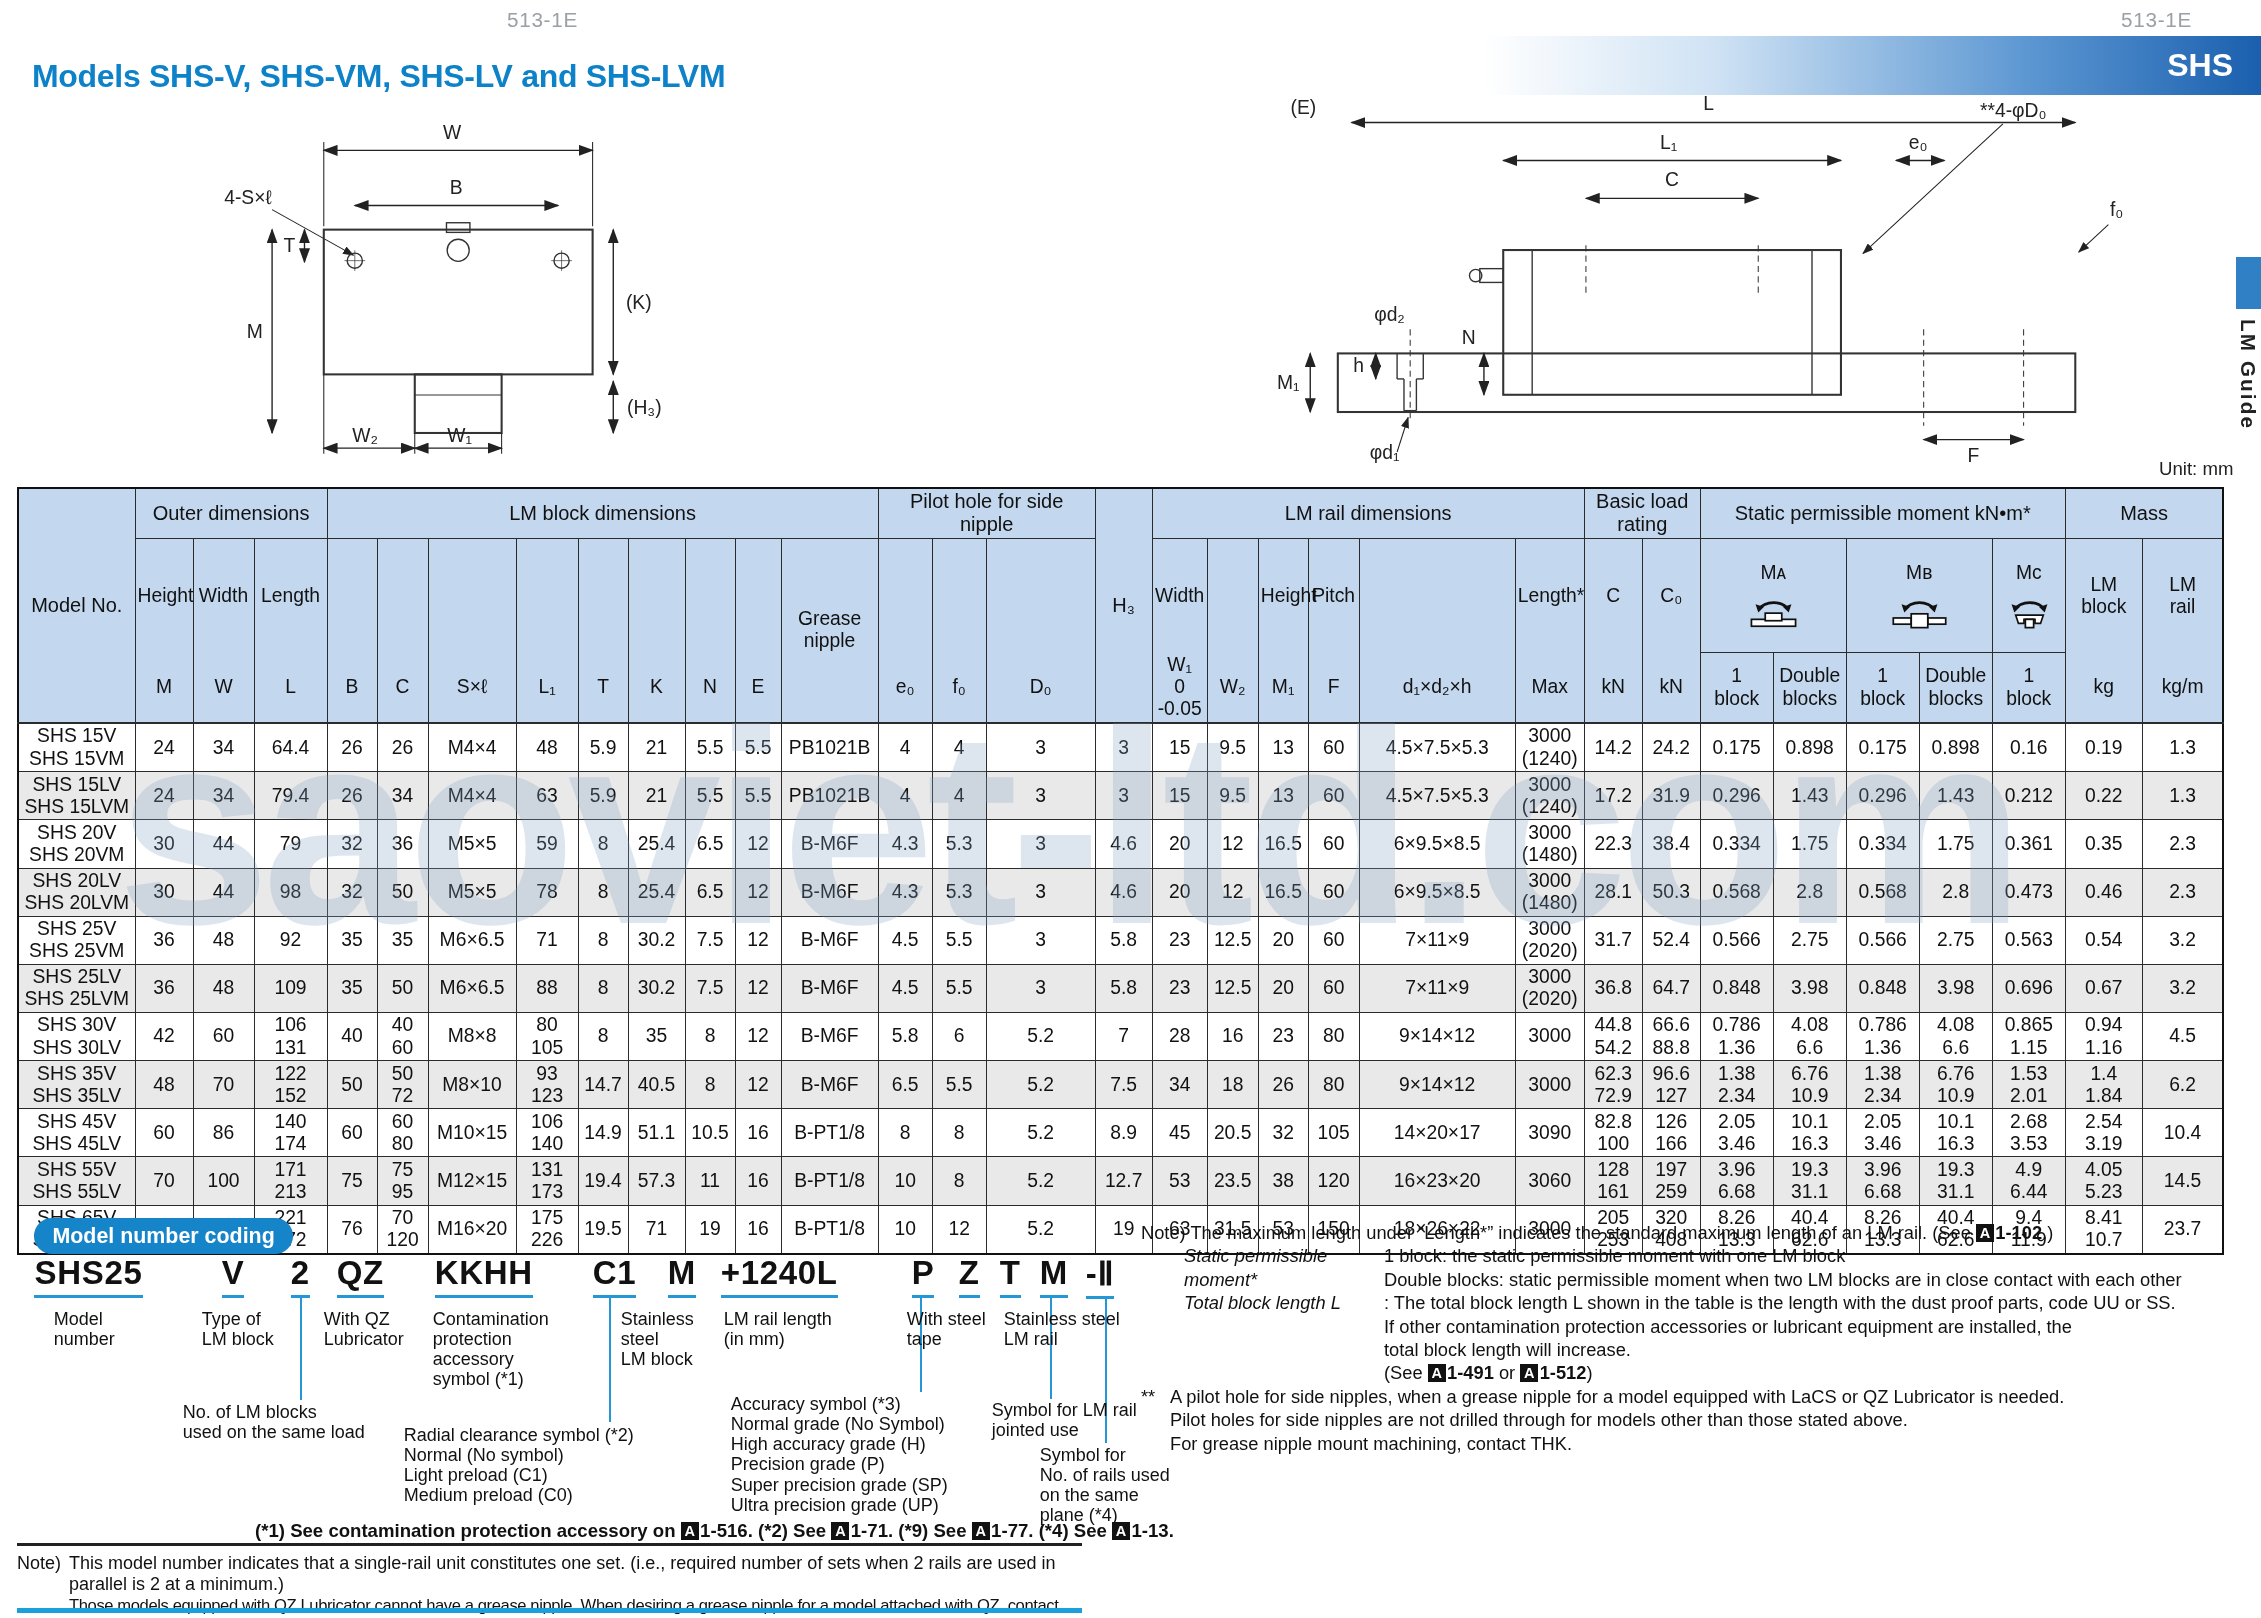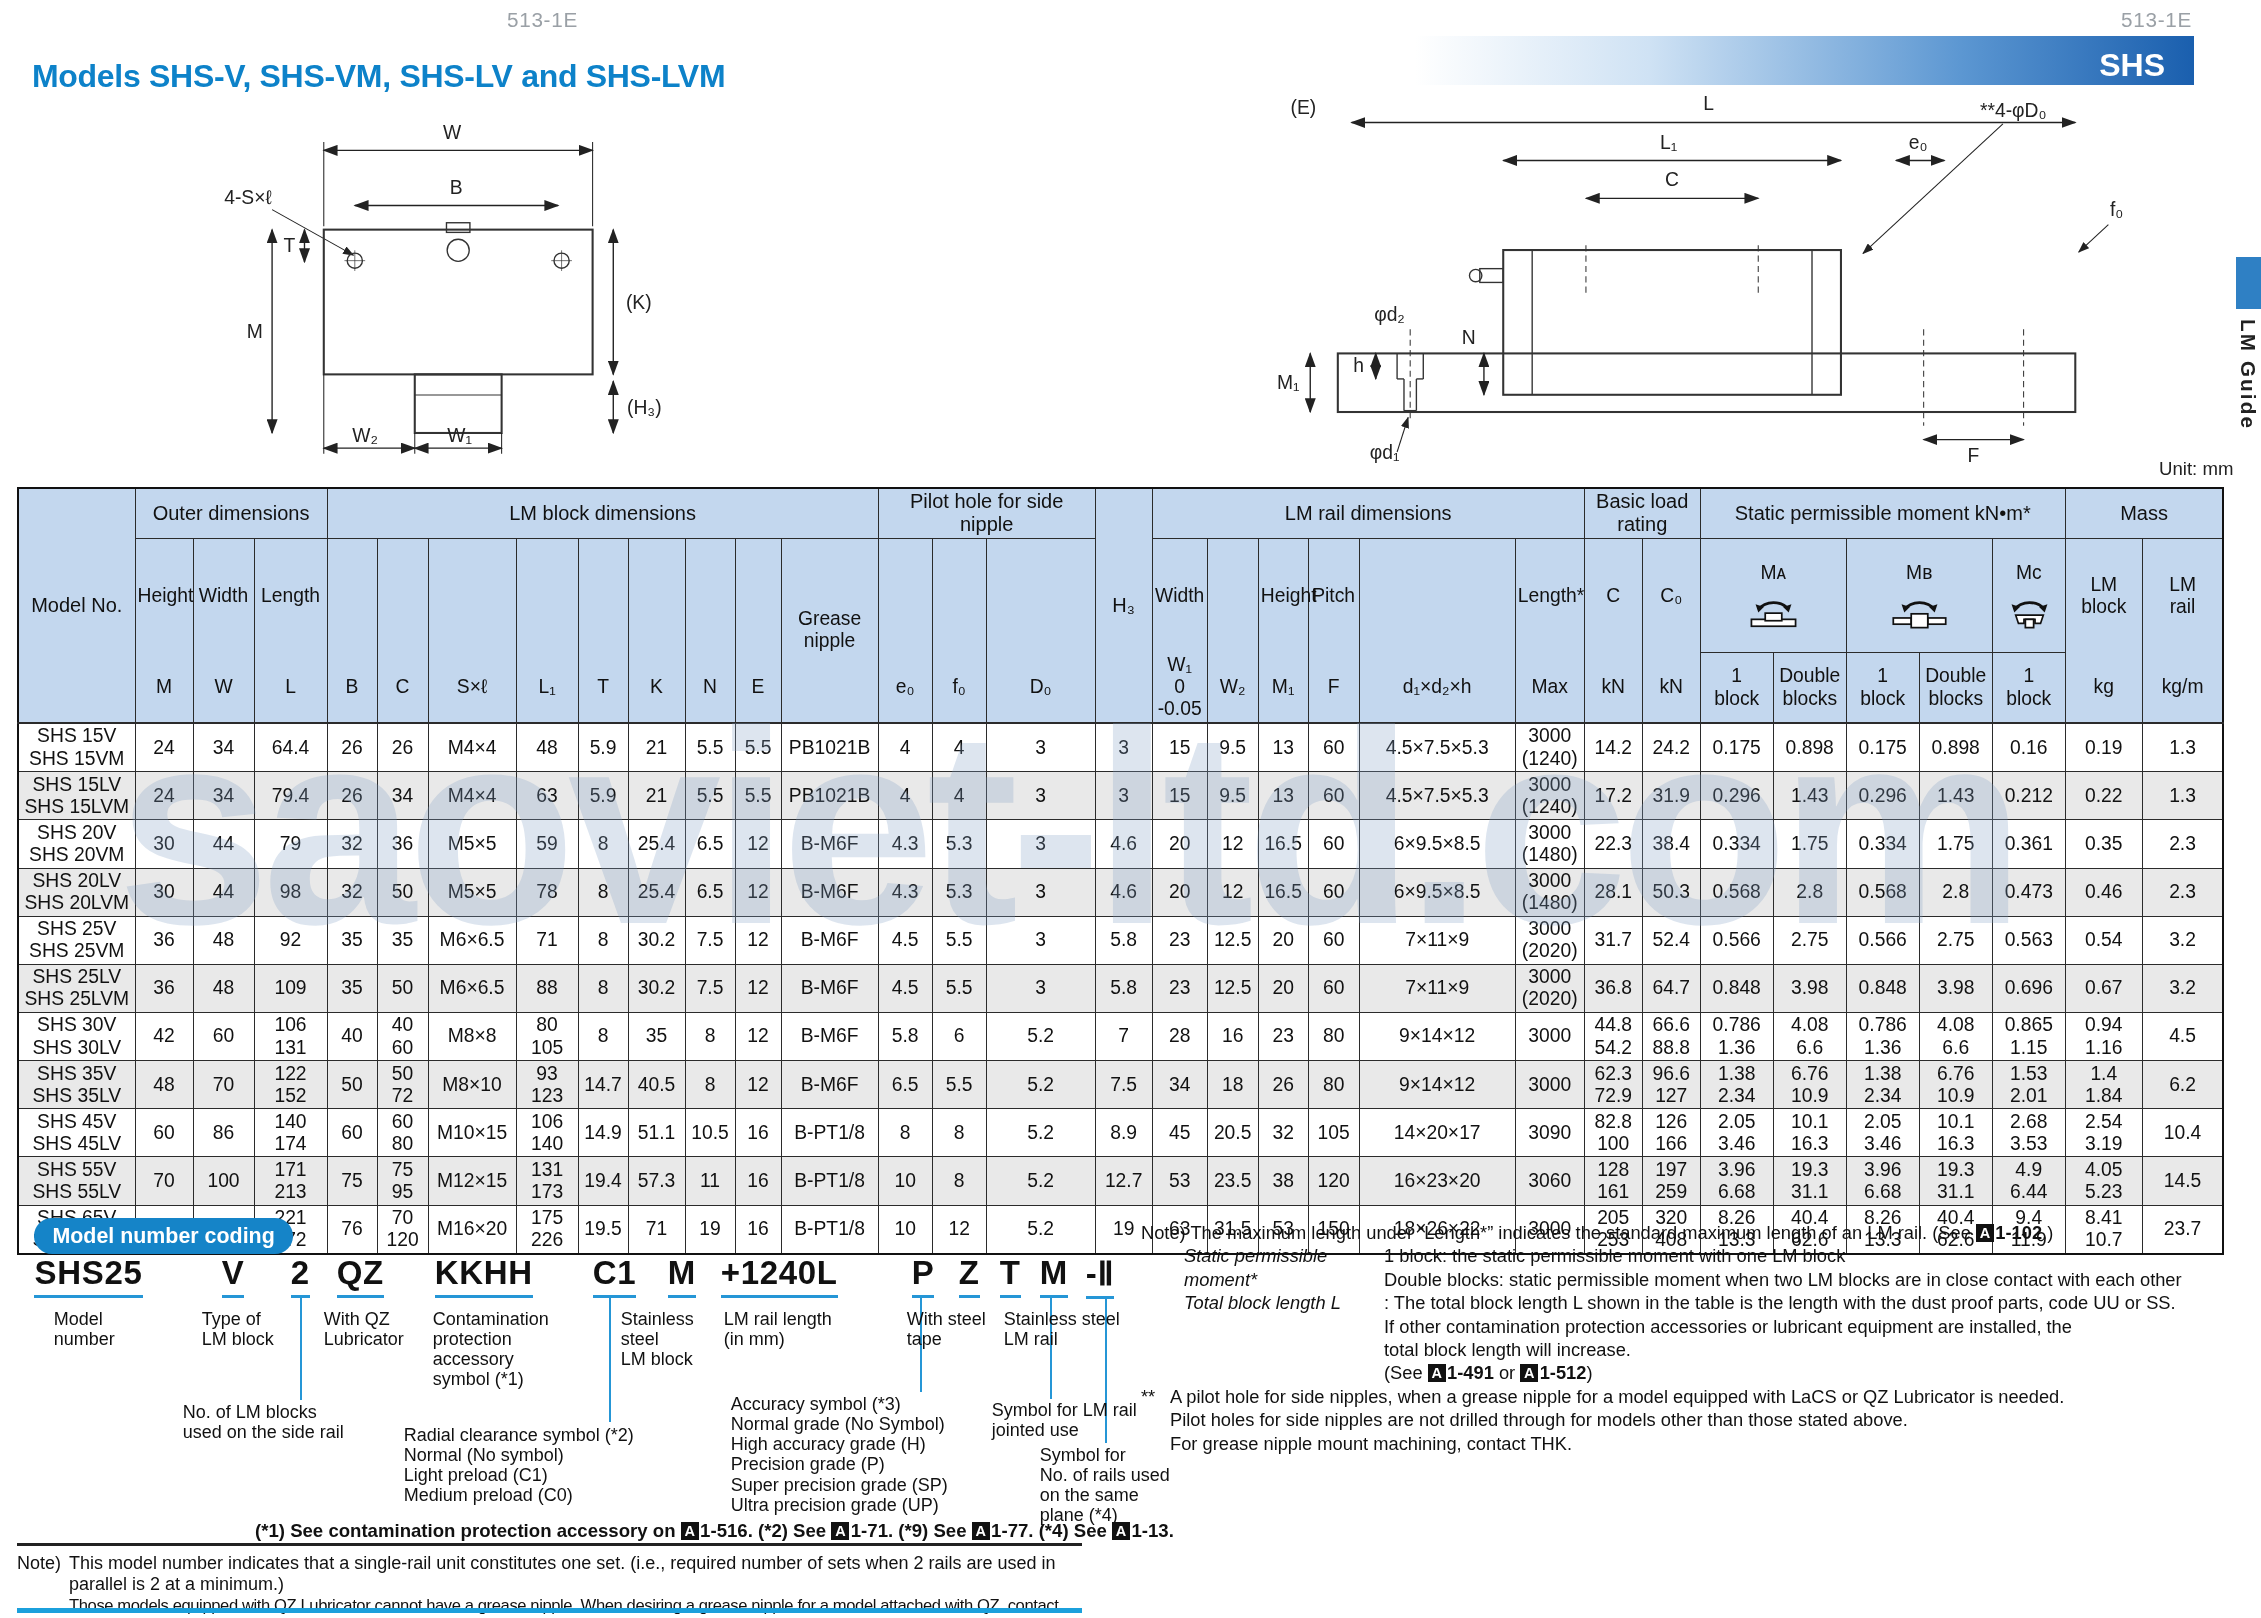--- a/index.html
+++ b/index.html
@@ -3,21 +3,21 @@
 <meta charset="utf-8">
 <style>
   html,body { margin:0; padding:0; background:#fff; }
   .page { position:relative; width:2261px; height:1619px; background:#fff;
           font-family:"Liberation Sans", sans-serif; color:#111; overflow:hidden; }
 
   
   .pgnum { position:absolute; top:8.3px; font-size:20.7px; color:#9aa0a6; letter-spacing:0.7px; }
   .pgnum.center { left:507px; }
   .pgnum.right { right:69px; }
-  .band { position:absolute; top:36px; left:1415px; width:779px; height:49px;
+  .band { position:absolute; top:36px; left:1483px; width:779px; height:59px;
           background:linear-gradient(90deg, rgba(255,255,255,0) 0%, #cfe2f4 30%, #5c97d2 70%, #1a5fae 100%); }
   .band .shs { position:absolute; right:29px; top:0; line-height:59px; font-size:32px; font-weight:bold; color:#fff; }
   .side-tab { position:absolute; right:0; top:257px; width:25px; height:52px; background:#2f80c4; }
   .side-guide { position:absolute; right:1.4px; top:319px; writing-mode:vertical-rl; text-orientation:mixed;
                 font-size:20.7px; font-weight:600; color:#222; letter-spacing:2.1px; }
   .title { position:absolute; left:32px; top:58px; font-size:32px; font-weight:bold; color:#0d82c9; letter-spacing:-0.3px; }
   .unit { position:absolute; right:27.6px; top:458px; font-size:18.6px; color:#222; }
 
   
   .diagram { position:absolute; }
@@ -810,21 +810,21 @@
     <div class="leader" style="left:588px;  top:70px; height:124px;"></div>
     <div class="leader" style="left:899px; top:70px; height:94px;"></div>
     <div class="leader" style="left:1029px; top:70px; height:101px;"></div>
     <div class="leader" style="left:1084px; top:70px; height:145px;"></div>
 
     <div class="clabel" style="left:33px;   top:81px;">Model
 number</div>
     <div class="clabel" style="left:181px;  top:81px;">Type of
 LM block</div>
     <div class="clabel" style="left:162px;  top:174px;">No. of LM blocks
-used on the side rail</div>
+used on the same load</div>
     <div class="clabel" style="left:303px;  top:81px;">With QZ
 Lubricator</div>
     <div class="clabel" style="left:412px;  top:81px;">Contamination
 protection
 accessory
 symbol (*1)</div>
     <div class="clabel" style="left:383px;  top:197px;">Radial clearance symbol (*2)
 Normal (No symbol)
 Light preload (C1)
 Medium preload (C0)</div>

